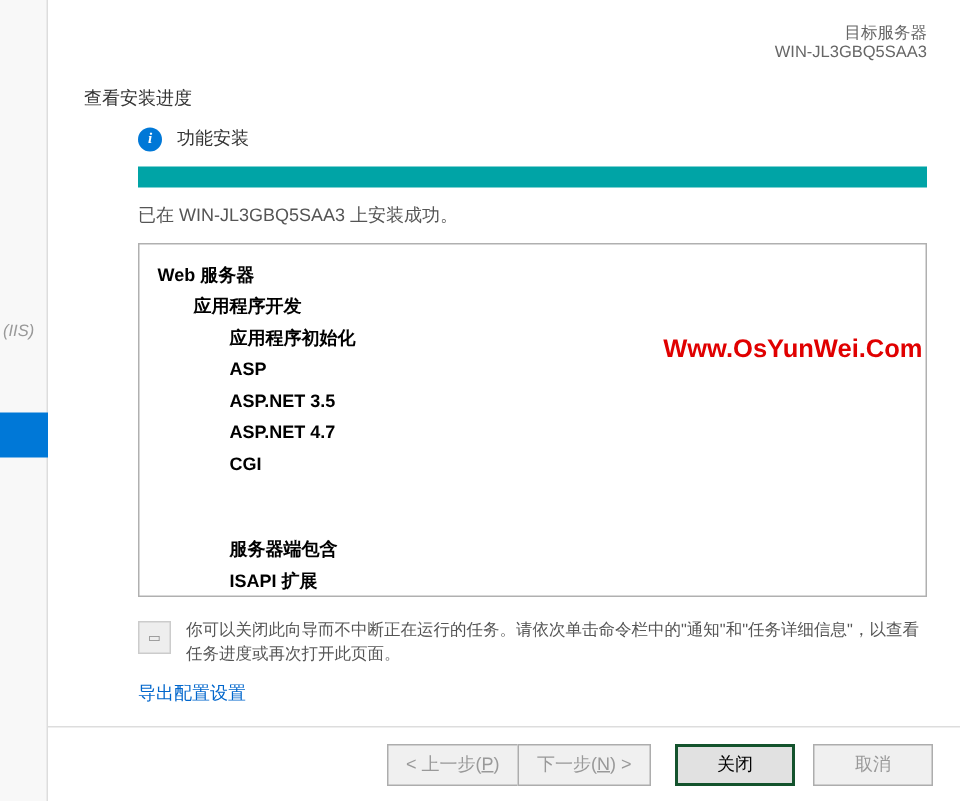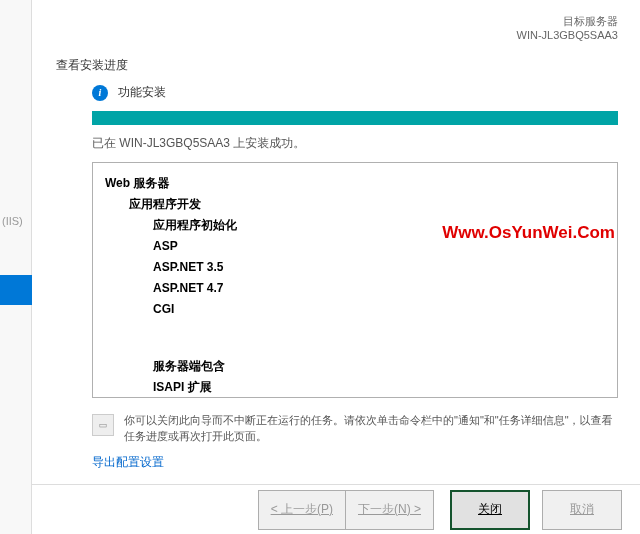--- a/index.html
+++ b/index.html
@@ -1,18 +1,18 @@
 <!DOCTYPE html>
 <html><head>
   <meta charset="utf-8">
   <style>
     * { margin: 0; padding: 0; box-sizing: border-box; }
     body { font-family: "Microsoft YaHei", "Segoe UI", sans-serif; font-size: 12px; background: #fff; width: 640px; height: 534px; position: relative; overflow: hidden; }
     
-    .sidebar { position: absolute; left: 0; top: 0; width: 32px; height: 100%; background: #f8f8f8; border-right: 1px solid #ddd; }
+    .sidebar { position: absolute; left: 0; top: 0; width: 32px; height: 100%; background: #f8f8f8; border-right: 1px solid #ddd; font-style: italic; }
     .sidebar-label { position: absolute; top: 215px; left: 2px; font-size: 11px; color: #999; }
     .sidebar-active { position: absolute; top: 275px; left: -5px; width: 45px; height: 30px; background: #0078d7; }
     
     .main { position: absolute; left: 32px; right: 0; top: 0; bottom: 0; background: #fff; }
     .header-right { text-align: right; padding: 14px 22px 8px 0; font-size: 11px; color: #666; }
     
     .progress-title { padding: 8px 0 10px 24px; font-size: 12px; color: #333; }
     
     .content-area { padding: 0 22px 0 60px; }
     .status-row { display: flex; align-items: center; gap: 10px; margin-bottom: 10px; }
@@ -25,21 +25,21 @@
     .feature-row { font-size: 12px; color: #000; line-height: 21px; font-weight: bold; white-space: pre; }
     .watermark { position: absolute; right: 2px; top: 60px; font-size: 17px; color: #e00000; font-weight: bold; font-family: Arial, sans-serif; }
     
     .hint-row { display: flex; gap: 10px; margin-top: 14px; padding-left: 60px; padding-right: 22px; align-items: flex-start; }
     .hint-icon { width: 22px; height: 22px; border: 1px solid #ccc; background: #eee; display: flex; align-items: center; justify-content: center; font-size: 9px; color: #888; flex-shrink: 0; margin-top: 2px; }
     .hint-text { font-size: 11px; color: #555; line-height: 16px; }
     
     .export-link { padding: 10px 0 0 60px; font-size: 12px; color: #0066cc; cursor: pointer; }
     
     .footer { position: absolute; bottom: 0; left: 0; right: 0; height: 50px; border-top: 1px solid #ddd; display: flex; align-items: center; justify-content: flex-end; padding-right: 18px; gap: 6px; background: #fff; }
-    .btn { min-width: 80px; height: 40px; font-size: 12px; border: 1px solid #adadad; background: #e1e1e1; padding: 0 12px; cursor: pointer; text-decoration: underline; }
+    .btn { min-width: 80px; height: 28px; font-size: 12px; border: 1px solid #adadad; background: #e1e1e1; padding: 0 12px; cursor: pointer; }
     .btn:disabled { color: #999; background: #f0f0f0; cursor: default; }
     .btn-group { display: flex; gap: 0; }
     .btn-group .btn:first-child { border-right: none; }
     .btn-close { margin-left: 10px; border: 2px solid #14532d; }
     .btn-cancel { margin-left: 6px; }
     .u { text-decoration: underline; }
   </style>
 </head>
 <body>
 

